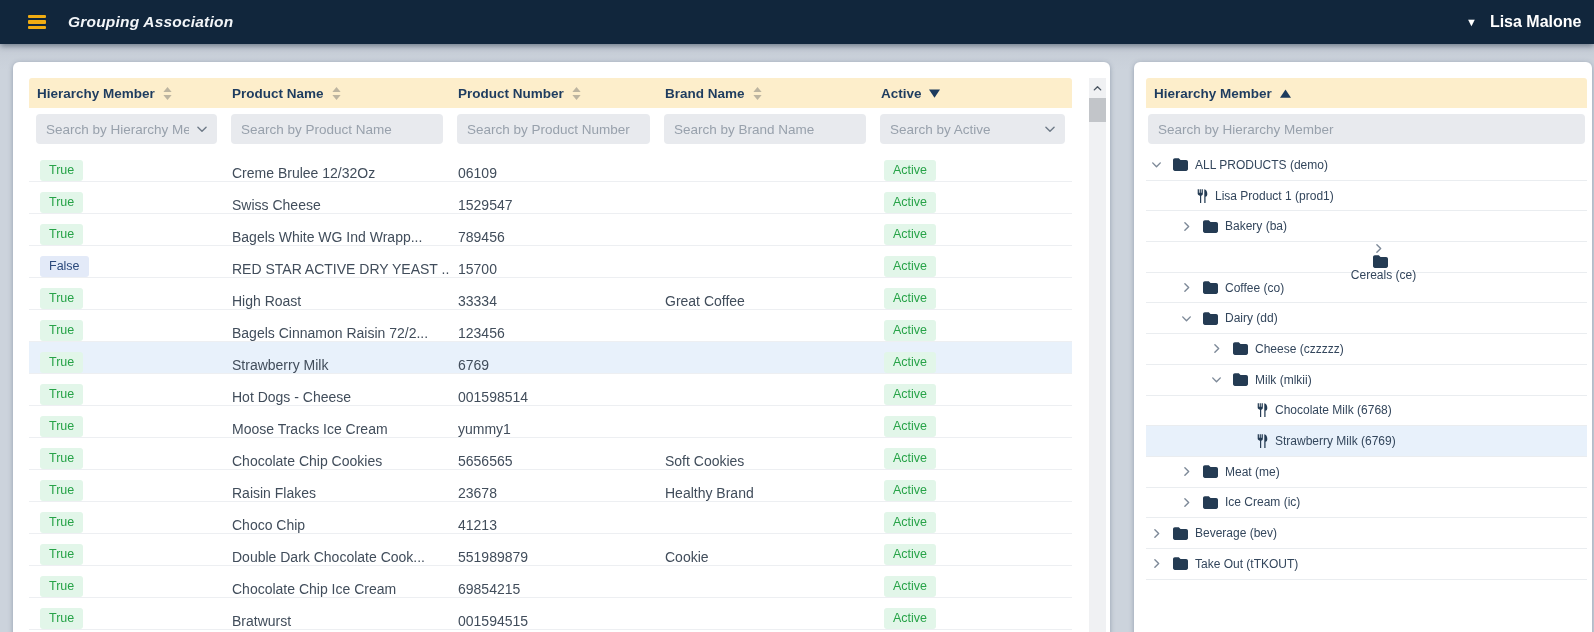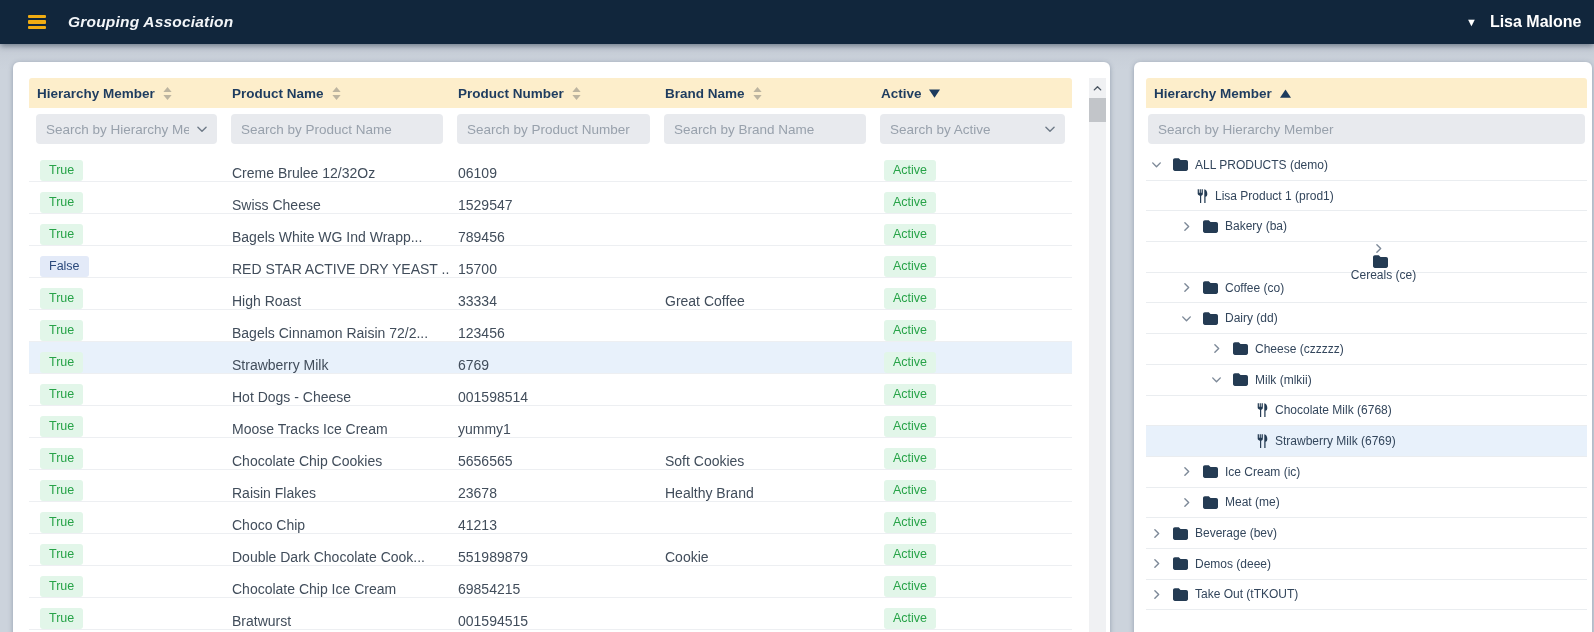--- a/index.html
+++ b/index.html
@@ -449,35 +449,35 @@
         <span class="tchev">
           <svg width="13" height="13" viewBox="0 0 24 24" fill="none" stroke="#7d8998" stroke-width="2.6" stroke-linecap="round" stroke-linejoin="round">
             <path d="M9 5l7 7-7 7"></path>
           </svg>
         </span>
         <span class="ticon">
           <svg width="15" height="13" viewBox="0 0 20 17">
             <path fill="#243b53" d="M0 2.5C0 1.1 1.1 0 2.5 0h5.2L10 2.6h7.5C18.9 2.6 20 3.7 20 5.1v9.4c0 1.4-1.1 2.5-2.5 2.5h-15C1.1 17 0 15.9 0 14.5z"></path>
           </svg>
         </span>
+        <span class="tlabel">Meat (me)</span>
+      </div>
+      <div class="node" style="padding-left: 34px;">
+        <span class="tchev">
+          <svg width="13" height="13" viewBox="0 0 24 24" fill="none" stroke="#7d8998" stroke-width="2.6" stroke-linecap="round" stroke-linejoin="round">
+            <path d="M9 5l7 7-7 7"></path>
+          </svg>
+        </span>
+        <span class="ticon">
+          <svg width="15" height="13" viewBox="0 0 20 17">
+            <path fill="#243b53" d="M0 2.5C0 1.1 1.1 0 2.5 0h5.2L10 2.6h7.5C18.9 2.6 20 3.7 20 5.1v9.4c0 1.4-1.1 2.5-2.5 2.5h-15C1.1 17 0 15.9 0 14.5z"></path>
+          </svg>
+        </span>
         <span class="tlabel">Ice Cream (ic)</span>
       </div>
-      <div class="node" style="padding-left: 34px;">
-        <span class="tchev">
-          <svg width="13" height="13" viewBox="0 0 24 24" fill="none" stroke="#7d8998" stroke-width="2.6" stroke-linecap="round" stroke-linejoin="round">
-            <path d="M9 5l7 7-7 7"></path>
-          </svg>
-        </span>
-        <span class="ticon">
-          <svg width="15" height="13" viewBox="0 0 20 17">
-            <path fill="#243b53" d="M0 2.5C0 1.1 1.1 0 2.5 0h5.2L10 2.6h7.5C18.9 2.6 20 3.7 20 5.1v9.4c0 1.4-1.1 2.5-2.5 2.5h-15C1.1 17 0 15.9 0 14.5z"></path>
-          </svg>
-        </span>
-        <span class="tlabel">Meat (me)</span>
-      </div>
       <div class="node" style="padding-left: 4px;">
         <span class="tchev">
           <svg width="13" height="13" viewBox="0 0 24 24" fill="none" stroke="#7d8998" stroke-width="2.6" stroke-linecap="round" stroke-linejoin="round">
             <path d="M9 5l7 7-7 7"></path>
           </svg>
         </span>
         <span class="ticon">
           <svg width="15" height="13" viewBox="0 0 20 17">
             <path fill="#243b53" d="M0 2.5C0 1.1 1.1 0 2.5 0h5.2L10 2.6h7.5C18.9 2.6 20 3.7 20 5.1v9.4c0 1.4-1.1 2.5-2.5 2.5h-15C1.1 17 0 15.9 0 14.5z"></path>
           </svg>
@@ -488,29 +488,16 @@
         <span class="tchev">
           <svg width="13" height="13" viewBox="0 0 24 24" fill="none" stroke="#7d8998" stroke-width="2.6" stroke-linecap="round" stroke-linejoin="round">
             <path d="M9 5l7 7-7 7"></path>
           </svg>
         </span>
         <span class="ticon">
           <svg width="15" height="13" viewBox="0 0 20 17">
             <path fill="#243b53" d="M0 2.5C0 1.1 1.1 0 2.5 0h5.2L10 2.6h7.5C18.9 2.6 20 3.7 20 5.1v9.4c0 1.4-1.1 2.5-2.5 2.5h-15C1.1 17 0 15.9 0 14.5z"></path>
           </svg>
         </span>
-        <span class="tlabel">Demos (deee)</span>
-      </div>
-      <div class="node" style="padding-left: 4px;">
-        <span class="tchev">
-          <svg width="13" height="13" viewBox="0 0 24 24" fill="none" stroke="#7d8998" stroke-width="2.6" stroke-linecap="round" stroke-linejoin="round">
-            <path d="M9 5l7 7-7 7"></path>
-          </svg>
-        </span>
-        <span class="ticon">
-          <svg width="15" height="13" viewBox="0 0 20 17">
-            <path fill="#243b53" d="M0 2.5C0 1.1 1.1 0 2.5 0h5.2L10 2.6h7.5C18.9 2.6 20 3.7 20 5.1v9.4c0 1.4-1.1 2.5-2.5 2.5h-15C1.1 17 0 15.9 0 14.5z"></path>
-          </svg>
-        </span>
         <span class="tlabel">Take Out (tTKOUT)</span>
       </div>
     </div>
 </div>
 
 </body></html>

